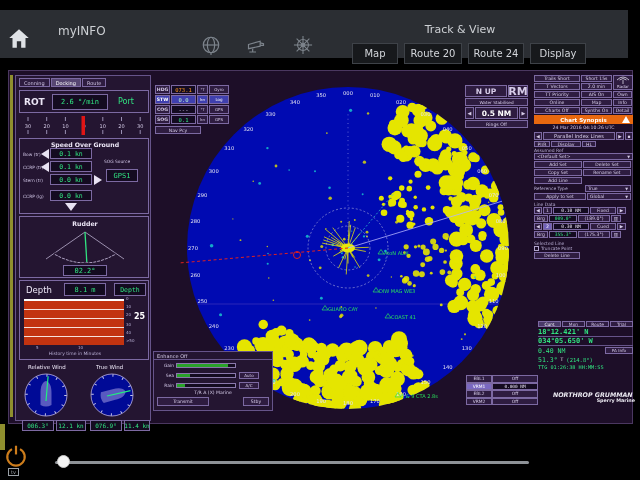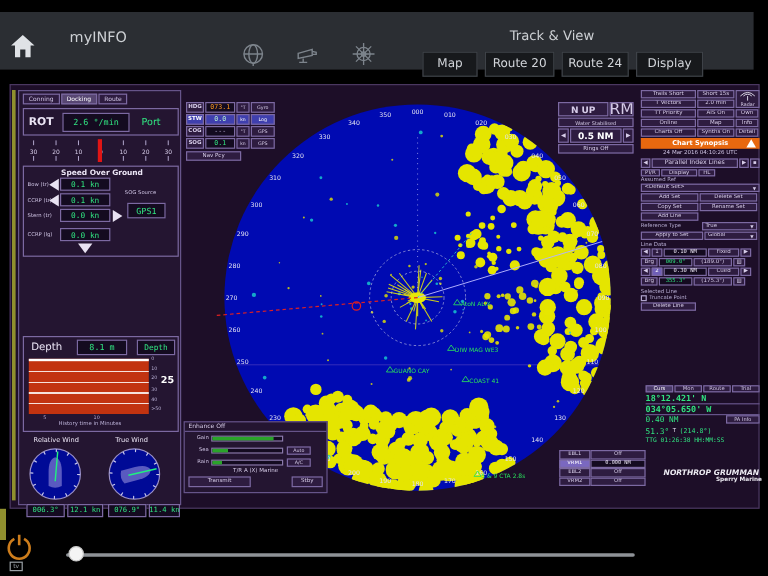--- a/index.html
+++ b/index.html
@@ -677,21 +677,21 @@
         <div class="dk" style="width:25px;height:9px;font-size:5.5px">0.1</div>
         <div class="cell" style="width:11px;height:9px;font-size:3.8px">kn</div>
         <div class="cell" style="width:20px;height:9px;font-size:4px">GPS</div>
       </div>
       <div class="cell" style="width:46px;height:8px;font-size:4.6px">Nav Pcy</div>
     </div>
 
     <div class="abs" style="left:456px;top:14px;width:64px">
       <div style="display:flex;gap:1px;margin-bottom:1px">
         <div class="cell" style="width:42px;height:12px;font-size:7.5px;font-weight:bold">N UP</div>
-        <div class="cell" style="width:20px;height:12px;font-size:13px;font-weight:normal">RM</div>
+        <div class="cell" style="width:20px;height:12px;font-size:11px;font-weight:bold">RM</div>
       </div>
       <div class="cell" style="width:63px;height:8px;font-size:4.2px;margin-bottom:1px">Water Stabilised</div>
       <div style="display:flex;gap:1px;margin-bottom:1px">
         <div class="cell" style="width:9px;height:12px;font-size:5px">◀</div>
         <div class="cell" style="width:43px;height:12px;font-size:7.5px;font-weight:bold;color:#fff">0.5 NM</div>
         <div class="cell" style="width:9px;height:12px;font-size:5px">▶</div>
       </div>
       <div class="cell" style="width:63px;height:8px;font-size:4.6px">Rings Off</div>
     </div>
 
@@ -813,21 +813,21 @@
 
       <div class="abs" style="left:4px;top:246px;width:95px">
         <div style="display:flex;gap:1px;margin-bottom:1px">
           <div class="ctab active">Curs</div>
           <div class="ctab">Mon</div>
           <div class="ctab">Route</div>
           <div class="ctab">Trial</div>
         </div>
         <div class="g" style="font-size:7px;font-weight:bold;font-family:'DejaVu Sans Mono',monospace;height:9px;border-bottom:1px solid #66548a">18°12.421' N</div>
         <div class="g" style="font-size:7px;font-weight:bold;font-family:'DejaVu Sans Mono',monospace;height:9px;border-bottom:1px solid #66548a">034°05.650' W</div>
-        <div style="display:flex;align-items:flex-start;justify-content:space-between;height:9px">
+        <div style="display:flex;align-items:center;justify-content:space-between;height:9px">
           <span class="g" style="font-size:6.5px;font-family:'DejaVu Sans Mono',monospace">0.40 NM</span>
           <div class="cell" style="width:28px;height:7px;font-size:4.2px">PA Info</div>
         </div>
         <div style="display:flex;align-items:center;gap:3px;height:9px">
           <span class="g" style="font-size:6.5px;font-family:'DejaVu Sans Mono',monospace">51.3°</span>
           <span class="w" style="font-size:4.5px">T</span>
           <span class="g" style="font-size:5.5px;font-family:'DejaVu Sans Mono',monospace">(214.8°)</span>
         </div>
         <div class="g" style="font-size:5.2px;font-family:'DejaVu Sans Mono',monospace;height:7px">TTG 01:26:38 HH:MM:SS</div>
       </div>
@@ -934,20 +934,31 @@
         <span class="abs slab" style="left:3px;top:39px">Stern (tr)</span>
         <div class="abs dk" style="left:30px;top:35px;width:42px;height:11px;font-size:6.5px">0.0 kn</div>
         <div class="abs arrR" style="left:74px;top:36px"></div>
         <span class="abs slab" style="left:3px;top:55px">CCRP (lg)</span>
         <div class="abs dk" style="left:30px;top:51px;width:42px;height:11px;font-size:6.5px">0.0 kn</div>
         <div class="abs arrD" style="left:45px;top:64px"></div>
         <span class="abs slab" style="left:84px;top:20px;width:42px">SOG Source</span>
         <div class="abs dk" style="left:86px;top:30px;width:32px;height:13px;font-size:7px">GPS1</div>
       </div>
 
+      <div class="abs" style="left:3px;top:140px;width:130px;height:62px;border:1px solid #7c69a2">
+        <div class="abs w" style="left:0;top:3px;width:130px;text-align:center;font-size:6.2px;font-weight:bold">Rudder</div>
+        <svg class="abs" style="left:10px;top:12px" width="110" height="34" viewBox="0 0 110 34">
+          <path d="M55 3 L16 30" stroke="#cfc4e4" stroke-width="0.7" fill="none"></path>
+          <path d="M55 3 L94 30" stroke="#cfc4e4" stroke-width="0.7" fill="none"></path>
+          <path d="M24 25 Q55 43 86 25" stroke="#cfc4e4" stroke-width="0.8" fill="none"></path>
+          <path d="M24 25 Q55 43 86 25" stroke="#241531" stroke-width="4" stroke-dasharray="1,3" fill="none"></path>
+          <path d="M55 3 L56.8 33" stroke="#31e481" stroke-width="1.3" fill="none"></path>
+        </svg>
+        <div class="abs dk" style="left:43px;top:48px;width:44px;height:11px;font-size:7px">02.2°</div>
+      </div>
 
       <div class="abs" style="left:3px;top:204px;width:130px;height:80px;border:1px solid #7c69a2">
         <span class="abs w" style="left:6px;top:4px;font-size:8.5px">Depth</span>
         <div class="abs dk" style="left:44px;top:2px;width:42px;height:13px;font-size:7px">8.1 m</div>
         <div class="abs dk" style="left:94px;top:2px;width:32px;height:13px;font-size:6.5px">Depth</div>
         <div class="abs" style="left:4px;top:18px;width:100px;height:46px;background:#c23310;border-top:2px solid #fff;background-image:repeating-linear-gradient(to bottom,transparent 0,transparent 8px,rgba(255,255,255,.85) 8px,rgba(255,255,255,.85) 9px)"></div>
         <span class="abs lav" style="left:106px;top:15px;font-size:4px">0</span>
         <span class="abs lav" style="left:106px;top:23px;font-size:4px">10</span>
         <span class="abs lav" style="left:106px;top:31px;font-size:4px">20</span>
         <span class="abs" style="left:114px;top:31px;font-size:8px;font-weight:bold;color:#fff">25</span>

